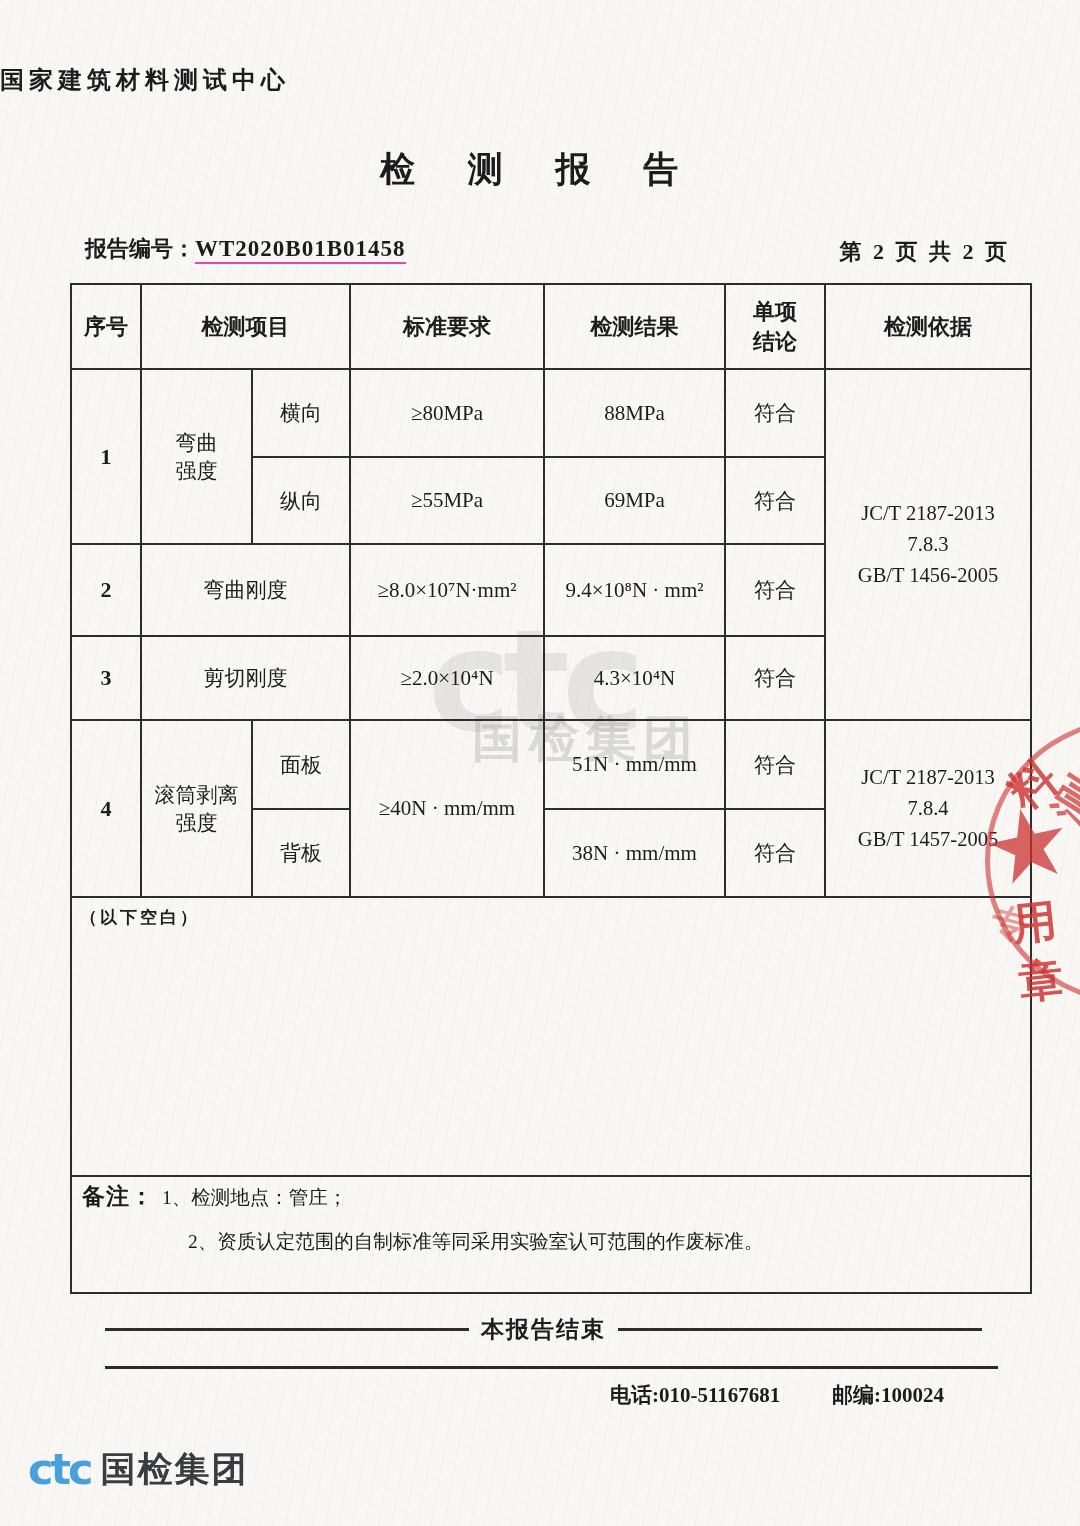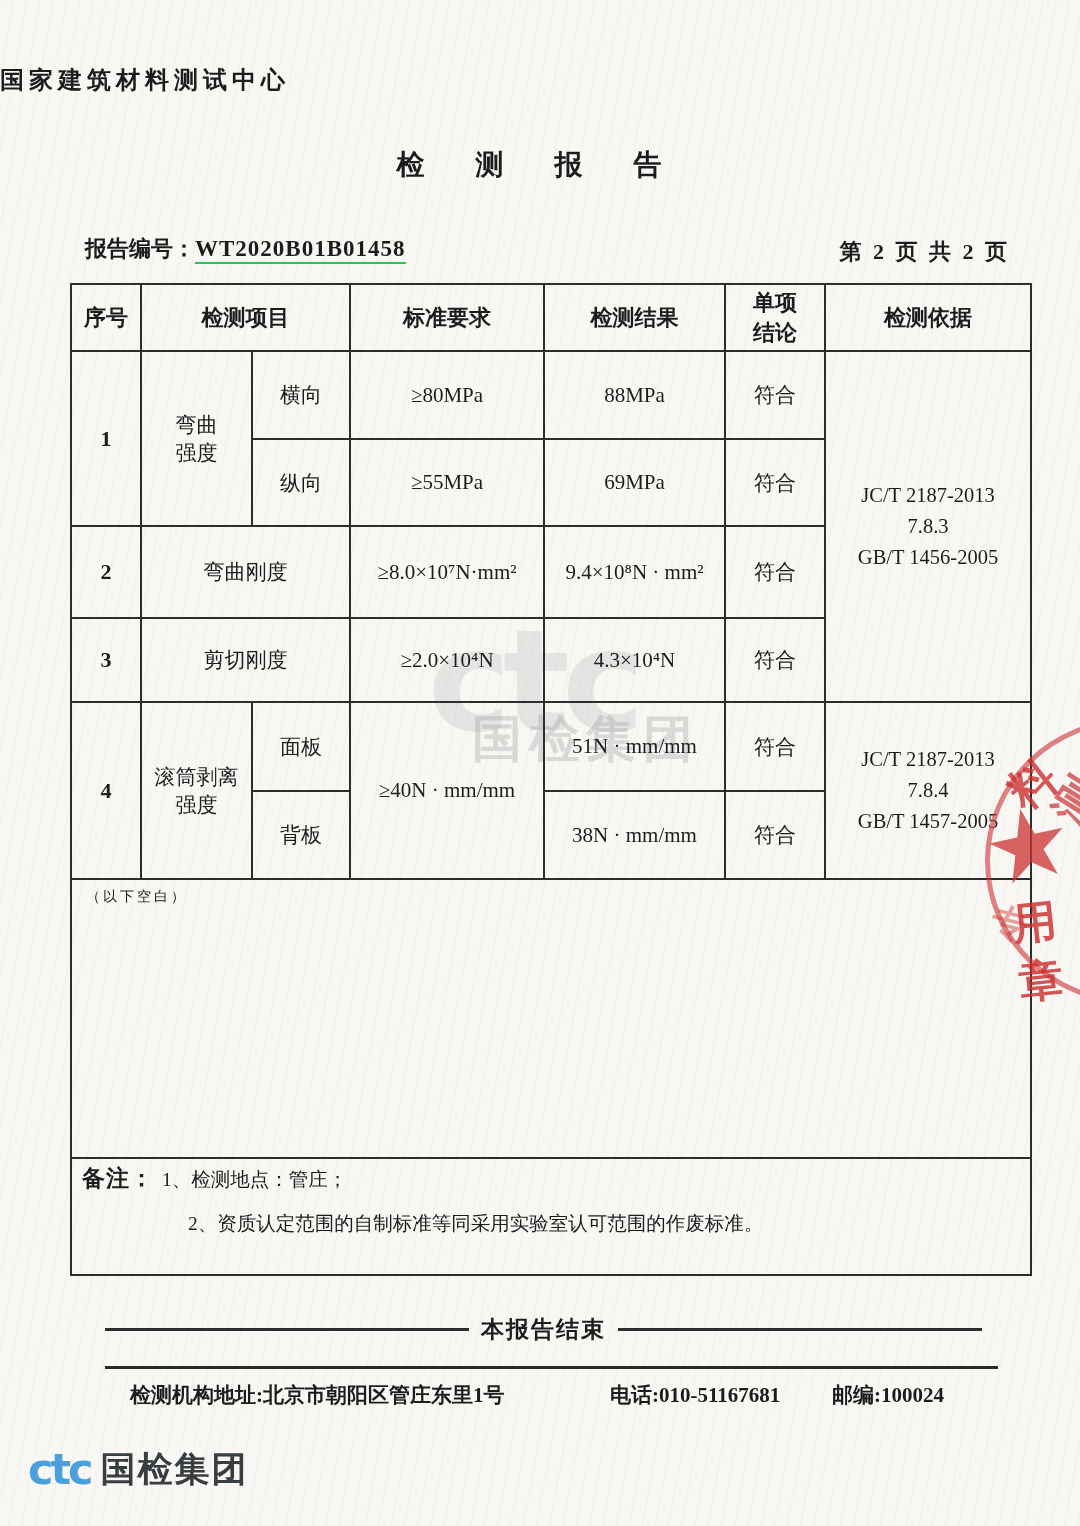--- a/index.html
+++ b/index.html
@@ -12,45 +12,45 @@
   }
   body::before{
     content:""; position:absolute; inset:0; pointer-events:none;
     background:repeating-linear-gradient(100deg, rgba(198,196,190,0.16) 0 1px, transparent 1px 13px);
   }
 
   
   .org-title{ position:absolute; top:64px; left:0; width:100%; text-align:left;
     font-size:24px; font-weight:bold; letter-spacing:5px; }
   .doc-title{ position:absolute; top:146px; left:0; width:100%; text-align:center;
-    font-size:28px; font-weight:bold; letter-spacing:22px; }
+    font-size:35px; font-weight:bold; letter-spacing:22px; }
   .report-line{ position:absolute; top:234px; left:85px; font-size:22px; font-weight:bold; }
-  .report-no{ font-size:23px; border-bottom:2px solid #22c55e; padding-bottom:1px; letter-spacing:1px; }
+  .report-no{ font-size:23px; border-bottom:2px solid #ec4899; padding-bottom:1px; letter-spacing:1px; }
   .page-info{ position:absolute; top:237px; right:70px; font-size:22px; font-weight:bold; letter-spacing:3px; }
 
   
   .wm-abbr{ position:absolute; left:428px; top:600px; font-family:"DejaVu Sans",sans-serif;
     font-size:140px; font-weight:bold; color:rgba(172,172,172,0.26); letter-spacing:-8px; z-index:0;}
   .wm-name{ position:absolute; left:472px; top:706px; font-size:50px; font-weight:bold;
     color:rgba(158,158,158,0.34); letter-spacing:7px; z-index:0;}
 
   
   table{ position:absolute; top:283px; left:70px; width:960px;
     border-collapse:collapse; table-layout:fixed; z-index:1; background:transparent; }
   th,td{ border:2px solid #2d2d2d; text-align:center; vertical-align:middle;
     font-size:21px; padding:0; font-weight:normal; }
   th{ font-size:22px; font-weight:bold; line-height:1.35; }
   .preline{ white-space:pre-line;text-align:center; }
   .num{ font-weight:bold; font-size:22px; }
   .basis{ font-size:20.5px; line-height:1.5; }
-  tr.h-head{ height:67px; } tr.h-r1a{ height:88px; } tr.h-r1b{ height:87px;margin-left:28px; }
+  tr.h-head{ height:85px; } tr.h-r1a{ height:88px; } tr.h-r1b{ height:87px;margin-left:28px; }
   tr.h-r2{ height:92px; } tr.h-r3{ height:84px; } tr.h-r4a{ height:89px; }
   tr.h-r4b{ height:88px; } tr.h-blank{ height:279px; } tr.h-rem{ height:117px; }
-  .blank-cell{ text-align:left; vertical-align:top; padding:8px 0 0 14px;
-    font-size:14px; letter-spacing:3px; }
+  .blank-cell{ text-align:left; vertical-align:top; padding:8px 0 0 8px;
+    font-size:17px; letter-spacing:3px;font-weight:bold; }
   .remarks-cell{ text-align:left; vertical-align:top; padding:4px 14px 0 10px; }
   .remarks-label{ font-size:23px; font-weight:bold; letter-spacing:1px; }
   .remark-line1{ font-size:19.5px; margin-left:8px; }
   .remark-line2{ margin:16px 0 0 106px; font-size:19.5px; }
 
   
   .stamp *{ position:absolute; z-index:2; }
   .stamp-circle{ left:985px; top:718px; width:282px; height:276px;
     border:5px solid rgba(203,48,48,0.6); border-radius:50%; }
   .stamp-char-top{ left:1010px; top:754px; transform:rotate(-38deg);
@@ -188,21 +188,20 @@
 </div>
 
 <div class="end-line">
   <div class="rule"></div>
   <div class="end-text">本报告结束</div>
   <div class="rule"></div>
 </div>
 
 <div class="footer-rule"></div>
 <div class="footer-info">
-  <span class="addr">检测机构地址:北京市朝阳区管庄东里1号</span>
   <span class="phone">电话:010-51167681</span>
   <span class="post">邮编:100024</span>
 </div>
 
 <div class="logo">
   <span class="logo-abbr">ctc</span>
   <span class="logo-name">国检集团</span>
 </div>
 
 </body></html>

